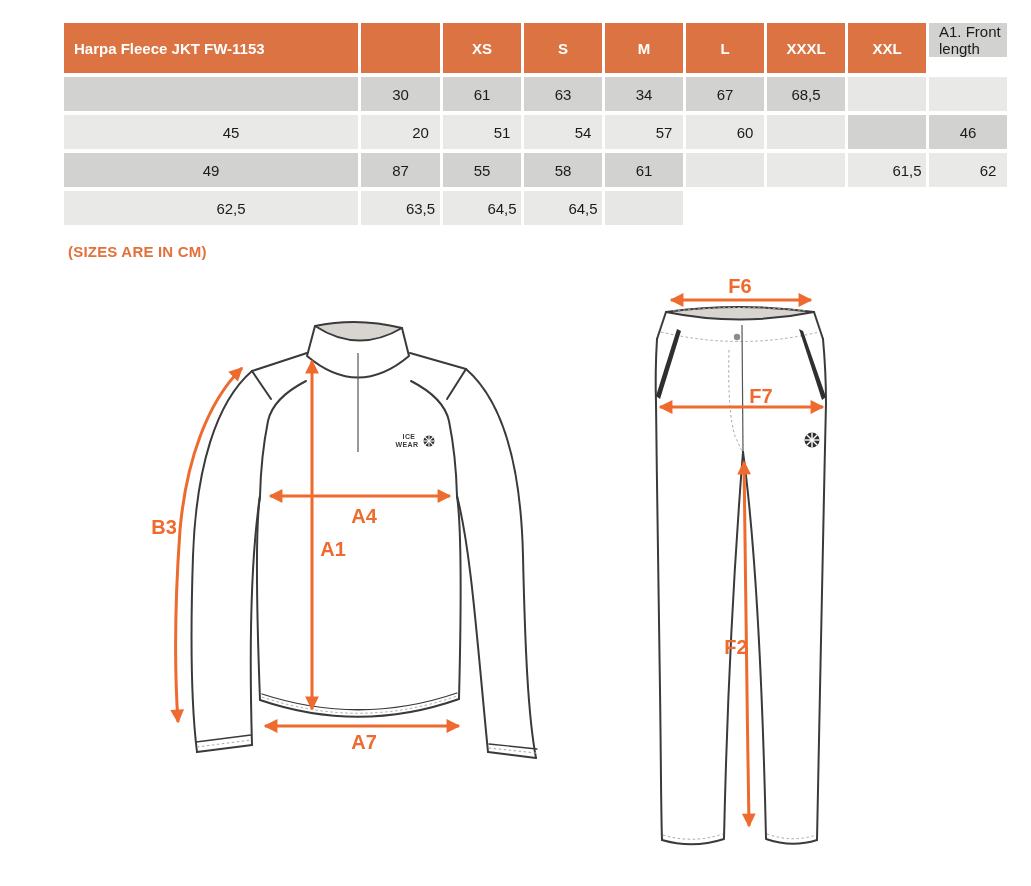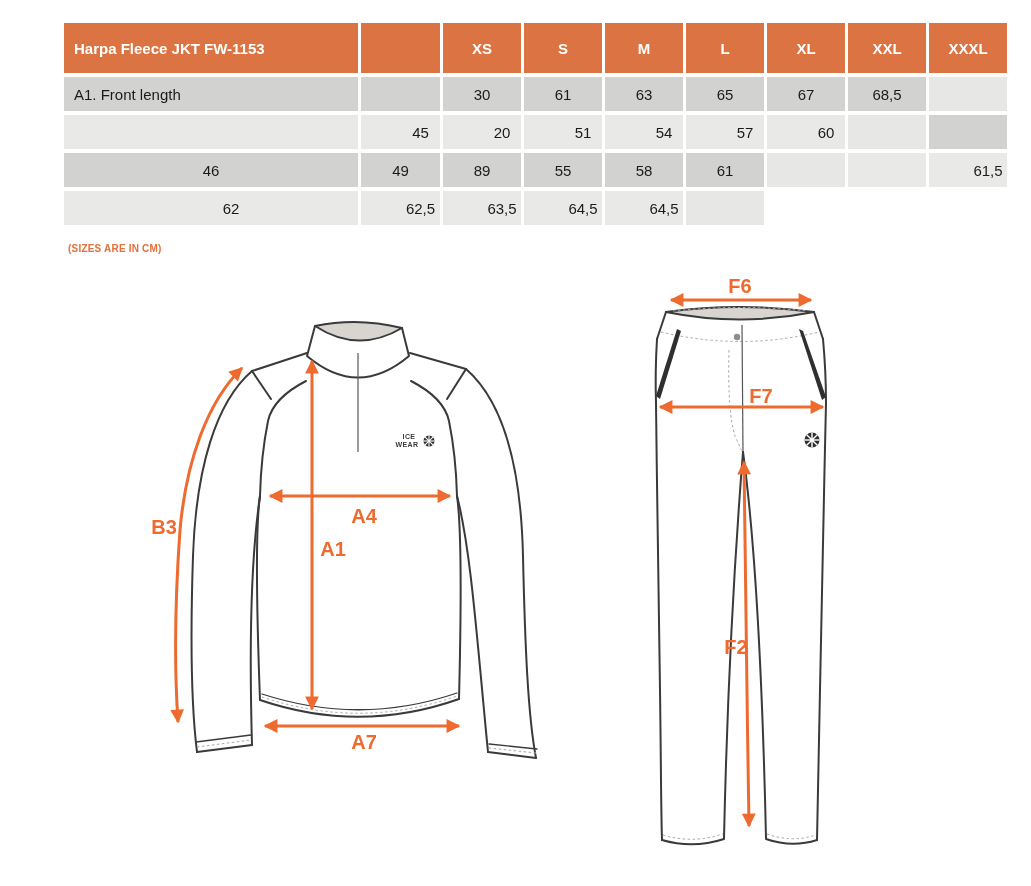--- a/index.html
+++ b/index.html
@@ -13,21 +13,21 @@
   .cell{display:flex;align-items:center;justify-content:center;
       font-size:15px;color:#1b1b1b;}
   .cell.head{height:50px;background:#DC7342;color:#ffffff;font-weight:bold;}
   .cell.data{height:34px;}
   .cell.left{justify-content:flex-start;padding-left:10px;box-sizing:border-box;}
   .row-dark{background:#D2D2D0;}
   .row-light{background:#E9E9E7;padding-left:40px;}
   .col-empty-light{background:#E7E7E5;}
 
   
-  .note{position:absolute;left:68px;top:243px;font-size:10px;letter-spacing:0.2px;
+  .note{position:absolute;left:68px;top:243px;font-size:15px;letter-spacing:0.2px;
       color:#E4703A;font-weight:bold;}
 
   
   svg#drawings{position:absolute;left:0;top:0;width:1031px;height:886px;}
   .garment{stroke:#3a3a3a;stroke-width:2;fill:none;stroke-linecap:round;stroke-linejoin:round;}
   .garment-thin{stroke:#3a3a3a;stroke-width:1.3;fill:none;stroke-linecap:round;}
   .stitch{stroke:#a8a8a6;stroke-width:1;fill:none;stroke-dasharray:2.5,2.5;}
   .detail{stroke:#555;stroke-width:1.2;fill:none;}
   .grayfill{fill:#D8D5D1;}
   .darkfill{fill:#2f2f2f;stroke:none;}
@@ -41,47 +41,46 @@
 <div id="app">
 
   <div class="size-table">
 
     <div class="cell head left">Harpa Fleece JKT FW-1153</div>
     <div class="cell head"></div>
     <div class="cell head">XS</div>
     <div class="cell head">S</div>
     <div class="cell head">M</div>
     <div class="cell head">L</div>
-    <div class="cell head">XL</div>
+    <div class="cell head">XXXL</div>
     <div class="cell head">XXL</div>
-    <div class="cell head">XXXL</div>
 
     <div class="cell data left row-dark">A1. Front length</div>
     <div class="cell data row-dark"></div>
     <div class="cell data row-dark">30</div>
     <div class="cell data row-dark">61</div>
     <div class="cell data row-dark">63</div>
-    <div class="cell data row-dark">65</div>
+    <div class="cell data row-dark">34</div>
     <div class="cell data row-dark">67</div>
     <div class="cell data row-dark">68,5</div>
     <div class="cell data col-empty-light"></div>
 
     <div class="cell data row-light"></div>
     <div class="cell data row-light">45</div>
     <div class="cell data row-light">20</div>
     <div class="cell data row-light">51</div>
     <div class="cell data row-light">54</div>
     <div class="cell data row-light">57</div>
     <div class="cell data row-light">60</div>
     <div class="cell data col-empty-light"></div>
 
     <div class="cell data row-dark"></div>
     <div class="cell data row-dark">46</div>
     <div class="cell data row-dark">49</div>
-    <div class="cell data row-dark">89</div>
+    <div class="cell data row-dark">87</div>
     <div class="cell data row-dark">55</div>
     <div class="cell data row-dark">58</div>
     <div class="cell data row-dark">61</div>
     <div class="cell data col-empty-light"></div>
 
     <div class="cell data row-light"></div>
     <div class="cell data row-light">61,5</div>
     <div class="cell data row-light">62</div>
     <div class="cell data row-light">62,5</div>
     <div class="cell data row-light">63,5</div>

